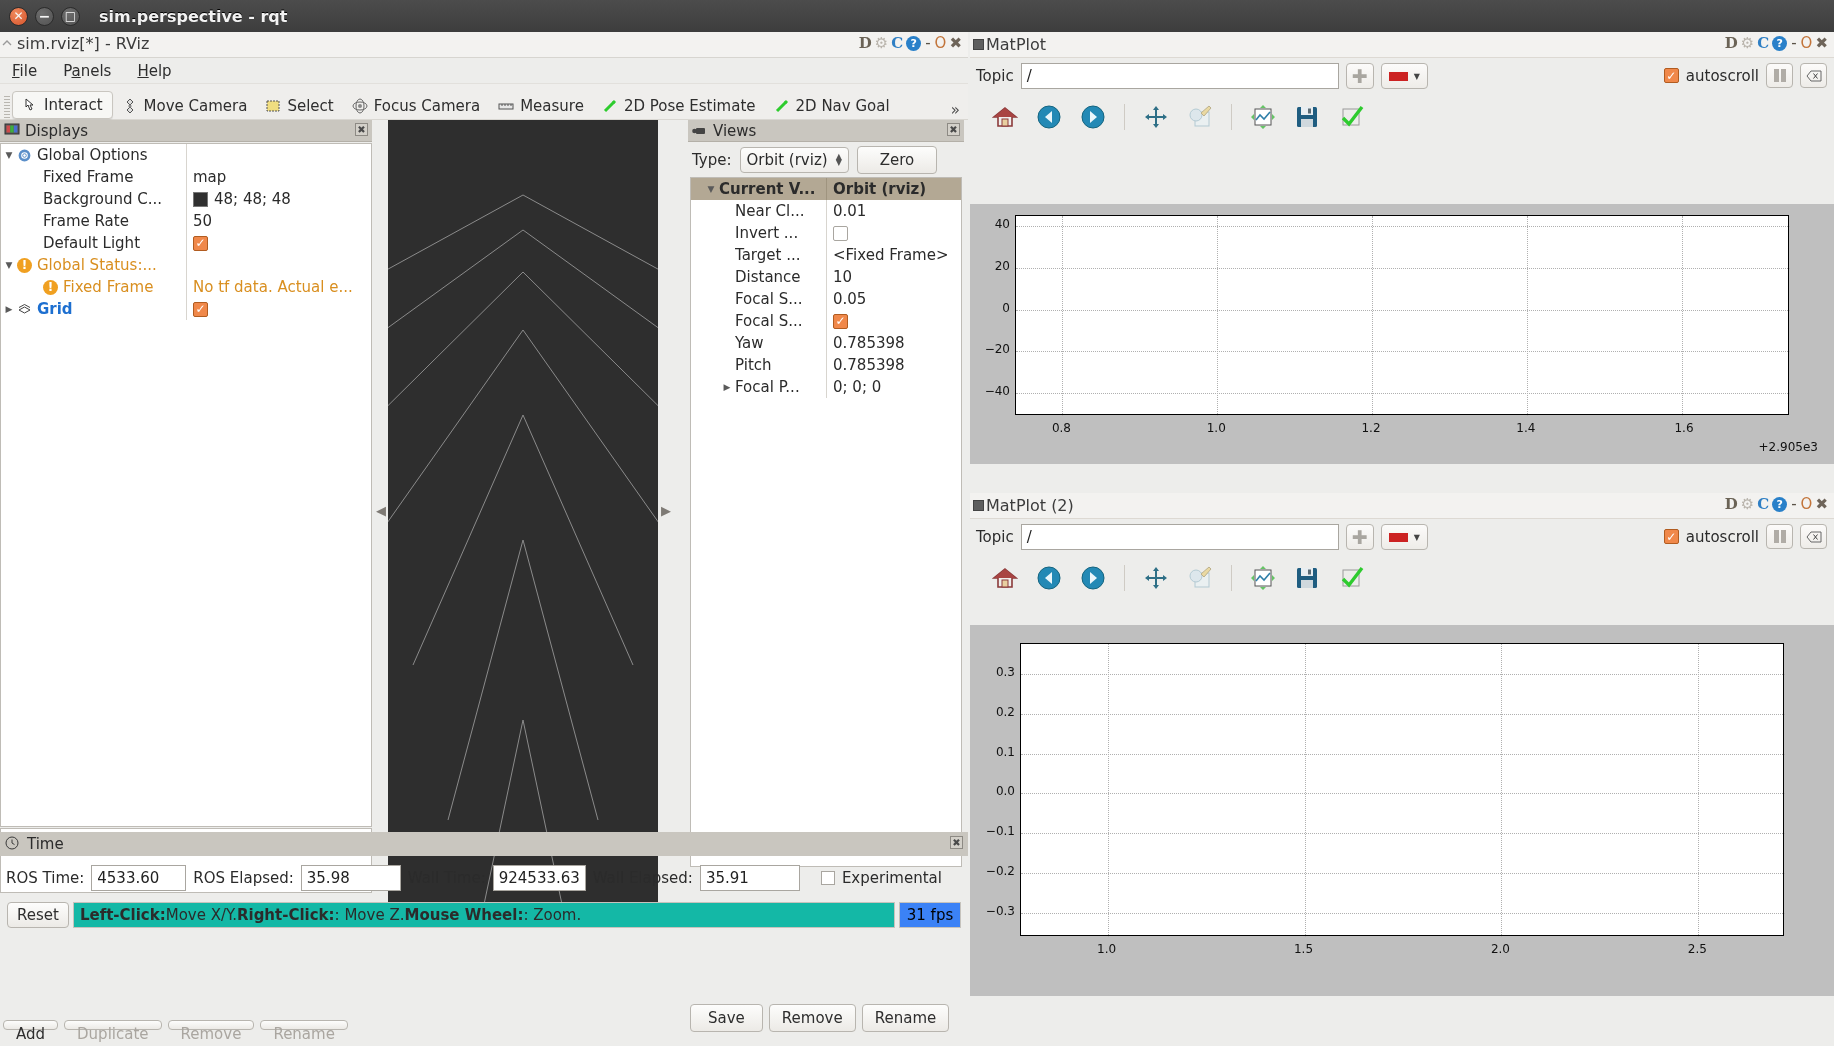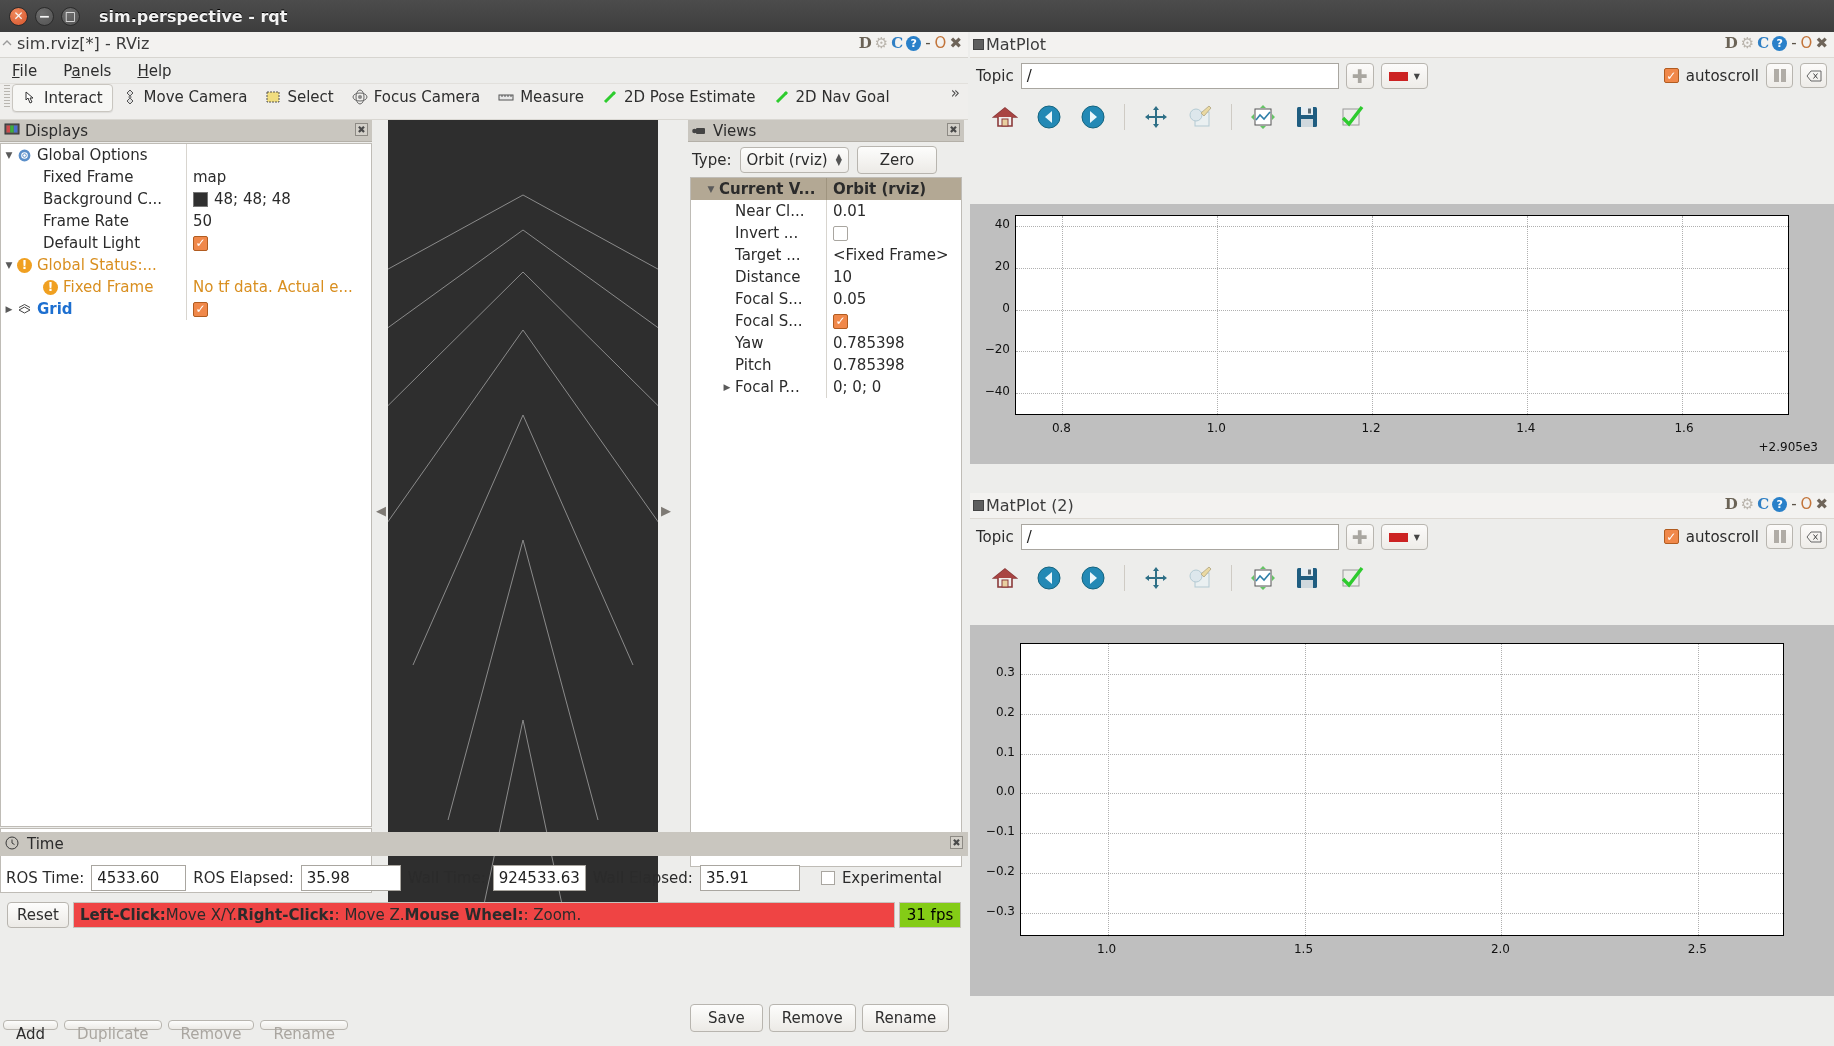--- a/index.html
+++ b/index.html
@@ -47,21 +47,21 @@
                font-weight:bold; }
   .winctl .dash { color: #5a5246; margin: 0 1px; }
   .winctl .o { color: #c2743a; }
   .winctl .x { color: #6e6459; font-weight: bold; }
 
   #rviz-menubar { height: 26px; background: #ededeb; display: flex; align-items: center;
                   padding-left: 8px; gap: 18px; border-bottom: 1px solid #e2e0dc; }
   #rviz-menubar .mi { font-size: 15px; color: #2e2e2e; padding: 2px 4px; }
   #rviz-menubar .mi u { text-decoration: underline; }
 
-  #rviz-toolbar { height: 36px; background: #efeeec; display: flex; align-items: flex-start;
+  #rviz-toolbar { height: 36px; background: #efeeec; display: flex; align-items: flex-end;
                   border-bottom: 1px solid #d9d7d2; position: relative; }
   .tb-grip { width: 10px; height: 24px; margin-left:2px;
              background-image: repeating-linear-gradient(to bottom, #b9b6b0 0 1px, transparent 1px 3px);
              background-size: 6px 3px; background-repeat: repeat-y; background-position: 2px 4px; }
   .tbtn { display: flex; align-items: center; gap: 6px; padding: 4px 9px; font-size: 15px;
           color: #2e2e2e; white-space: nowrap; }
   .tbtn.active { background: #f7f7f5; border: 1px solid #c9c6c0; border-radius: 4px;
                  box-shadow: 0 1px 1px rgba(0,0,0,.08); }
   .tb-more { position: absolute; right: 8px; font-size: 15px; color: #4a4a4a; }
 
@@ -144,24 +144,24 @@
   #time-header .close { position:absolute; right:5px; top:4px; width:13px; height:13px;
                         border:1px solid #8d8a84; font-size:10px; line-height:11px; text-align:center;
                         color:#4a4a4a; background:#d3d0c9; }
   #time-fields { height: 44px; display:flex; align-items:center; gap: 7px; padding: 0 6px;
                  font-size: 15px; color:#2b2b2b; }
   .tfield { background:#fff; border:1px solid #a9a6a0; padding: 3px 5px; font-size:15px;
             color:#222; }
   .chk-sq { width: 14px; height: 14px; border: 1px solid #a9a6a0; background: #fff;
             display:inline-block; vertical-align:-2px; }
   #status-bar { height: 30px; display:flex; align-items:center; gap: 4px; padding: 0 7px; }
-  #status-bar .hint { flex: 1; background: #ef4444; border: 1px solid #c6c3bd; height: 26px;
+  #status-bar .hint { flex: 1; background: #14b8a6; border: 1px solid #c6c3bd; height: 26px;
                       display:flex; align-items:center; padding-left: 6px; font-size: 15px;
                       color:#2b2b2b; }
-  #status-bar .fps { width: 62px; background: #84cc16; border: 1px solid #c6c3bd; height: 26px;
+  #status-bar .fps { width: 62px; background: #3b82f6; border: 1px solid #c6c3bd; height: 26px;
                      display:flex; align-items:center; justify-content:center; font-size:15px; }
 
   
   .mp { position: absolute; left: 970px; width: 864px; background: #ededeb; }
   #mp1 { top: 32px; height: 432px; }
   #mp2 { top: 493px; height: 503px; }
   .mp-title { position: relative; height: 26px; background:#f3f2f0; border-bottom:1px solid #ddd9d3;
               display:flex; align-items:center; }
   .mp-title .ttl { font-size:16px; color:#3c3c3c; margin-left: 16px; }
   .mp-title .tbicon { position:absolute; left:3px; top:7px; width:11px; height:11px;

